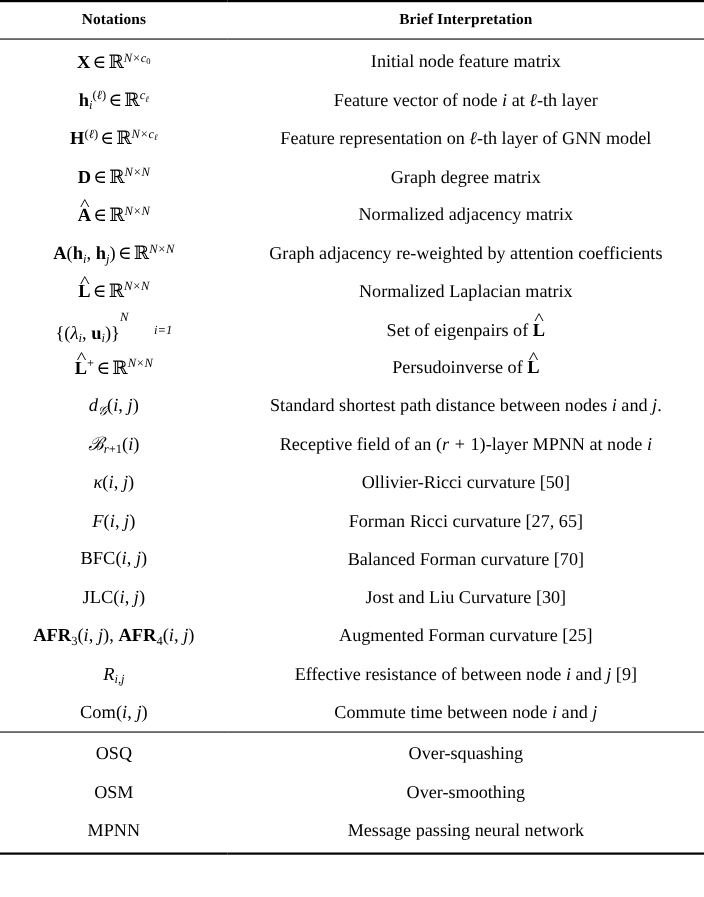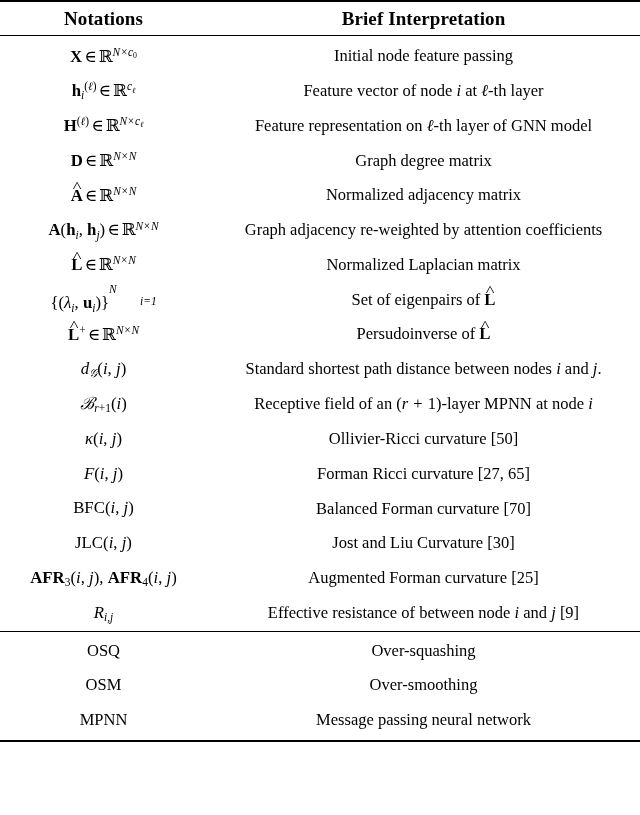--- a/index.html
+++ b/index.html
@@ -36,21 +36,21 @@
     text-align: center;
     vertical-align: middle;
     padding: 0;
     border: none;
     line-height: 1.0;
   }
 
   
   thead th {
     font-weight: bold;
-    font-size: 19px;
+    font-size: 14px;
     height: 33px;
     letter-spacing: 0.1px;
   }
 
   
   .rule-top    { border-top: 2.2px solid #000; }
   .rule-header { border-bottom: 1.6px solid #000; }
   .rule-mid    { border-top: 1.9px solid #000; }
   .rule-bottom { border-bottom: 2.2px solid #000; margin-top: 22px; }
 
@@ -145,21 +145,21 @@
         <th>Brief Interpretation</th>
       </tr>
     </thead>
 
     <tbody class="body-main">
 
       <tr>
         <td>
           <span class="math"><span class="mb">X</span><span class="op">∈</span><span class="bb">ℝ</span><sup class="sp"><span class="mi">N</span><span class="opn">×</span><span class="mi">c</span><sub class="sb"><span class="mup">0</span></sub></sup></span>
         </td>
-        <td class="interp">Initial node feature passing</td>
+        <td class="interp">Initial node feature matrix</td>
       </tr>
 
       <tr>
         <td>
           <span class="math"><span class="mb">h</span><sub class="sb"><span class="mi">i</span></sub><sup class="sp">(<span class="mi">ℓ</span>)</sup><span class="op">∈</span><span class="bb">ℝ</span><sup class="sp"><span class="mi">c</span><sub class="sb"><span class="mi">ℓ</span></sub></sup></span>
         </td>
         <td class="interp">Feature vector of node <span class="mi">i</span> at <span class="mi">ℓ</span>-th layer</td>
       </tr>
 
       <tr>
@@ -261,20 +261,26 @@
         <td class="interp">Augmented Forman curvature [25]</td>
       </tr>
 
       <tr>
         <td>
           <span class="math"><span class="mi">R</span><sub class="sb"><span class="mi">i,j</span></sub></span>
         </td>
         <td class="interp">Effective resistance of between node <span class="mi">i</span> and <span class="mi">j</span> [9]</td>
       </tr>
 
+      <tr>
+        <td>
+          <span class="math"><span class="mup">Com</span>(<span class="mi">i</span>, <span class="mi">j</span>)</span>
+        </td>
+        <td class="interp">Commute time between node <span class="mi">i</span> and <span class="mi">j</span></td>
+      </tr>
 
     </tbody>
 
     <tbody class="body-abbr">
       <tr class="rule-mid">
         <td class="abbr">OSQ</td>
         <td class="interp">Over-squashing</td>
       </tr>
       <tr>
         <td class="abbr">OSM</td>

